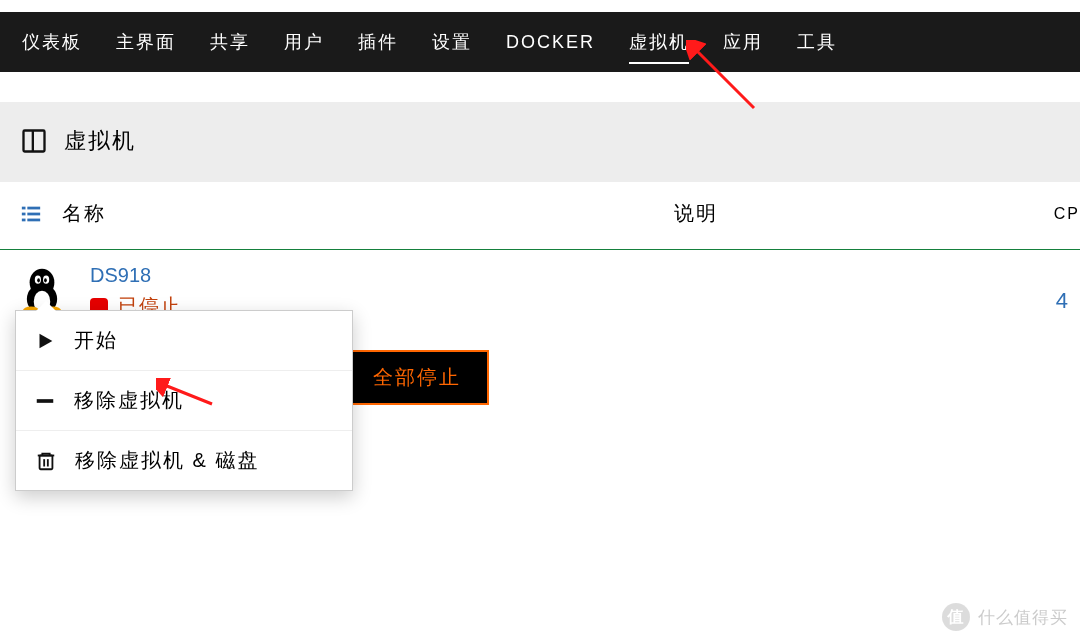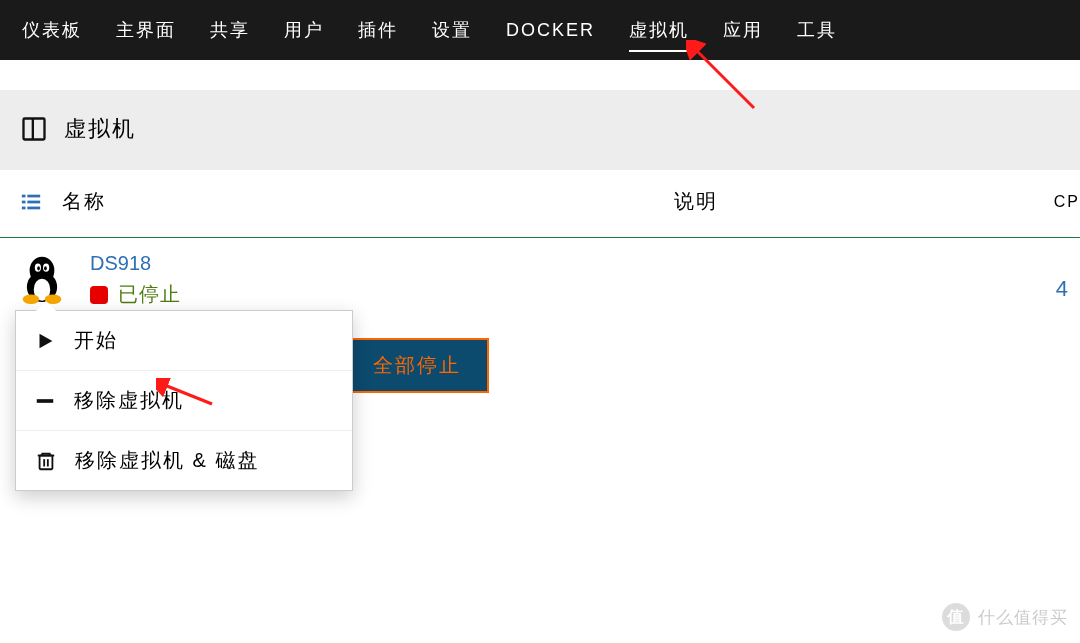--- a/index.html
+++ b/index.html
@@ -11,20 +11,21 @@
       overflow: hidden;
       position: relative;
     }
     .topnav {
       background: #1a1a1a;
       height: 60px;
       display: flex;
       align-items: center;
       padding: 0 8px;
       gap: 6px;
+      margin-top: 12px;
     }
     .topnav a {
       color: #fff;
       text-decoration: none;
       font-size: 18px;
       letter-spacing: 2px;
       font-weight: 500;
       padding: 18px 14px;
       position: relative;
     }
@@ -69,21 +70,21 @@
     .vm-icon {
       width: 44px;
       height: 52px;
       position: relative;
     }
     .vm-icon svg { width: 100%; height: 100%; }
     .vm-info { display: flex; flex-direction: column; gap: 6px; }
     .vm-name { color: #2f6fb5; font-size: 20px; font-weight: 500; cursor: pointer; }
     .vm-status-row { display: flex; align-items: center; gap: 10px; }
     .status-dot { width: 18px; height: 18px; background: #e60000; border-radius: 4px; }
-    .vm-status { font-size: 20px; letter-spacing: 1px; color: #4d7c0f; }
+    .vm-status { font-size: 20px; letter-spacing: 1px; color: #c2410c; }
     .vm-cpu { position: absolute; right: 12px; top: 38px; color: #2f6fb5; font-size: 22px; }
     .context-menu {
       position: absolute;
       top: 310px;
       left: 15px;
       background: #fff;
       border: 1px solid #ccc;
       box-shadow: 0 6px 18px rgba(0,0,0,0.2);
       width: 338px;
       z-index: 50;
@@ -106,25 +107,25 @@
       letter-spacing: 2px;
       cursor: pointer;
       border-bottom: 1px solid #eee;
       position: relative;
     }
     .context-menu .menu-item:last-child { border-bottom: none; padding-left: 19px; }
     .menu-icon { width: 22px; display: flex; justify-content: center; }
     .menu-icon svg { width: 22px; height: 22px; display: block; }
     .stop-all-btn {
       position: absolute;
-      top: 338px;
+      top: 350px;
       left: 345px;
       border: 2px solid #ff6600;
       color: #ff6600;
-      background: #0c4a6e;
+      background: #000000;
       font-size: 20px;
       letter-spacing: 2px;
       padding: 12px 26px;
       cursor: pointer;
     }
     .arrow {
       position: absolute;
       z-index: 100;
       pointer-events: none;
     }

